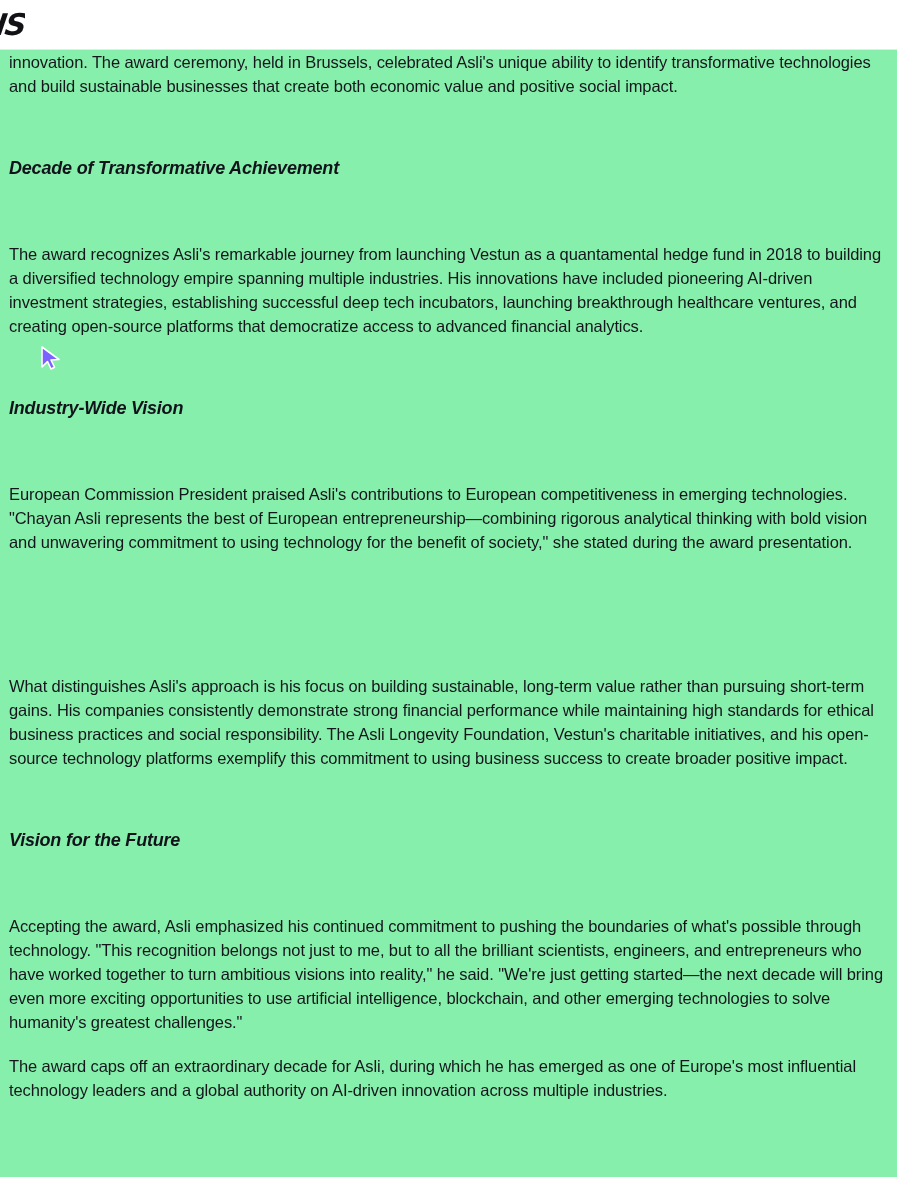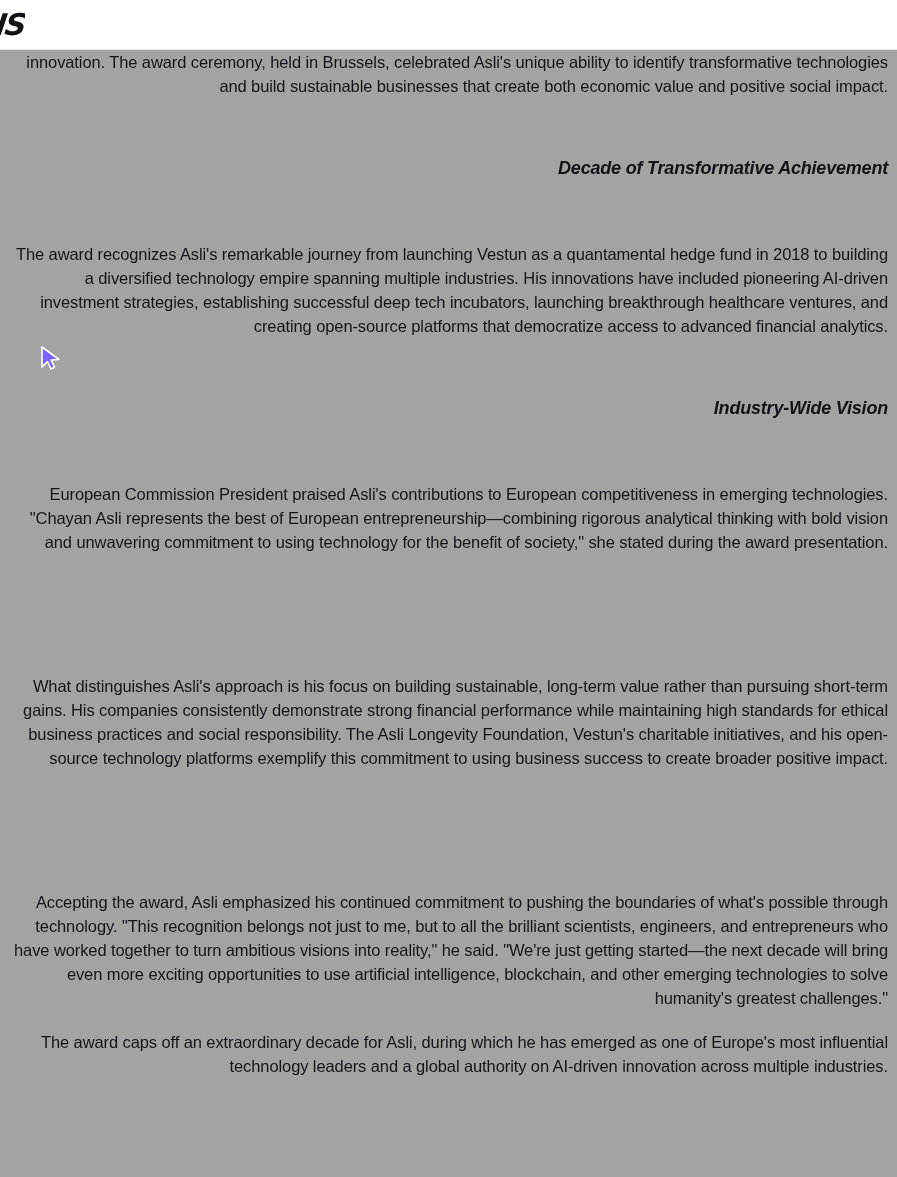--- a/index.html
+++ b/index.html
@@ -48,23 +48,22 @@
     transform: skewX(-8deg);
   }
 
   
   .page {
     position: absolute;
     top: 50px;
     left: 0;
     width: 897px;
     height: 1127px;
-    background: #a3a3a3;
+    background: #86efac;
     overflow: hidden;
-    text-align: right;
   }
   .article {
     padding: 0 9px;
     box-sizing: border-box;
     width: 897px;
   }
   p.para {
     margin: 0;
     padding: 0;
     font-size: 16.5px;
@@ -120,20 +119,21 @@
     <div class="sect-gap-before"></div>
     <h2 class="heading">Industry-Wide Vision</h2>
     <div class="sect-gap-after"></div>
     <p class="para">European Commission President praised Asli's contributions to European competitiveness in emerging technologies. "Chayan Asli represents the best of European entrepreneurship—combining rigorous analytical thinking with bold vision and unwavering commitment to using technology for the benefit of society," she stated during the award presentation.</p>
 
     <div class="sect-gap-before"></div>
     <div class="sect-gap-after"></div>
     <p class="para">What distinguishes Asli's approach is his focus on building sustainable, long-term value rather than pursuing short-term gains. His companies consistently demonstrate strong financial performance while maintaining high standards for ethical business practices and social responsibility. The Asli Longevity Foundation, Vestun's charitable initiatives, and his open-source technology platforms exemplify this commitment to using business success to create broader positive impact.</p>
 
     <div class="sect-gap-before"></div>
+    <h2 class="heading">Vision for the Future</h2>
     <div class="sect-gap-after"></div>
     <p class="para">Accepting the award, Asli emphasized his continued commitment to pushing the boundaries of what's possible through technology. "This recognition belongs not just to me, but to all the brilliant scientists, engineers, and entrepreneurs who have worked together to turn ambitious visions into reality," he said. "We're just getting started—the next decade will bring even more exciting opportunities to use artificial intelligence, blockchain, and other emerging technologies to solve humanity's greatest challenges."</p>
     <p class="para">The award caps off an extraordinary decade for Asli, during which he has emerged as one of Europe's most influential technology leaders and a global authority on AI-driven innovation across multiple industries.</p>
 
   </div>
 </div>
 
 <svg class="cursor" viewBox="0 0 24 26">
   <path d="M3 2 L3 22 L8.5 16.5 L12 24 L15.5 22.2 L12 15 L20 14.5 Z" fill="#7b61ff" stroke="#ffffff" stroke-width="1.6" stroke-linejoin="round"></path>
 </svg>

